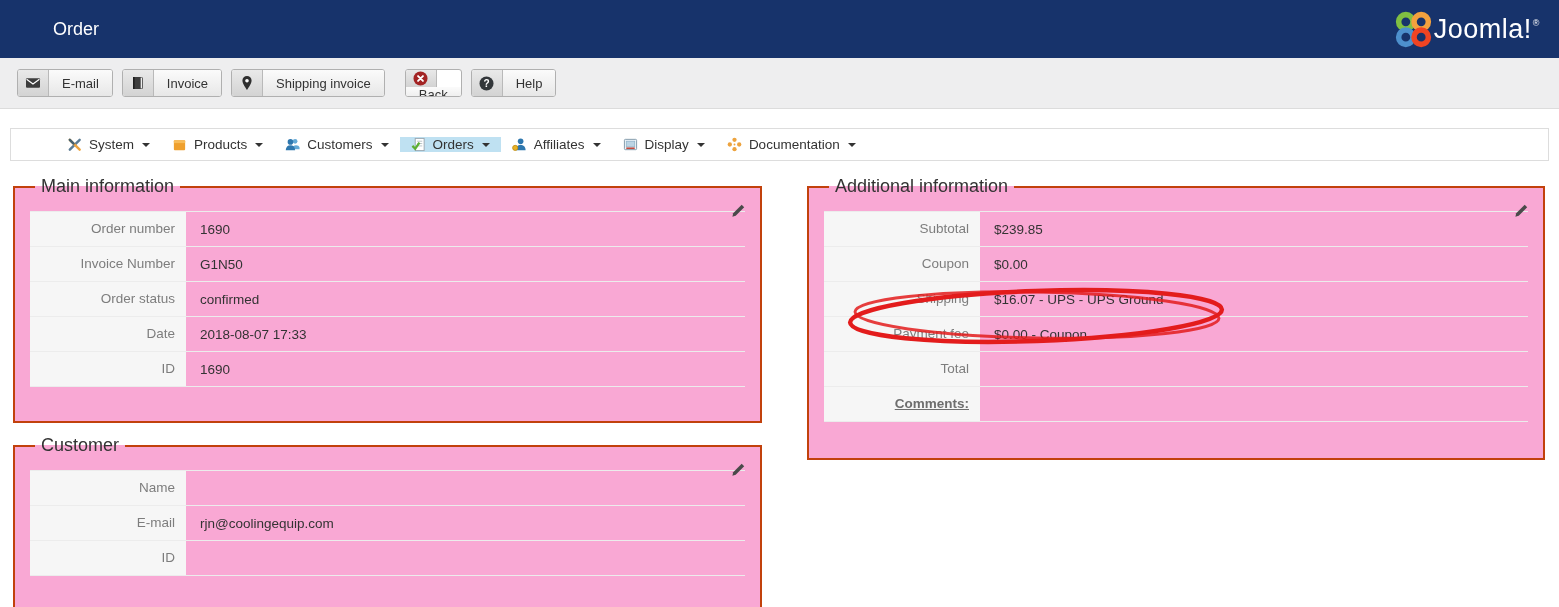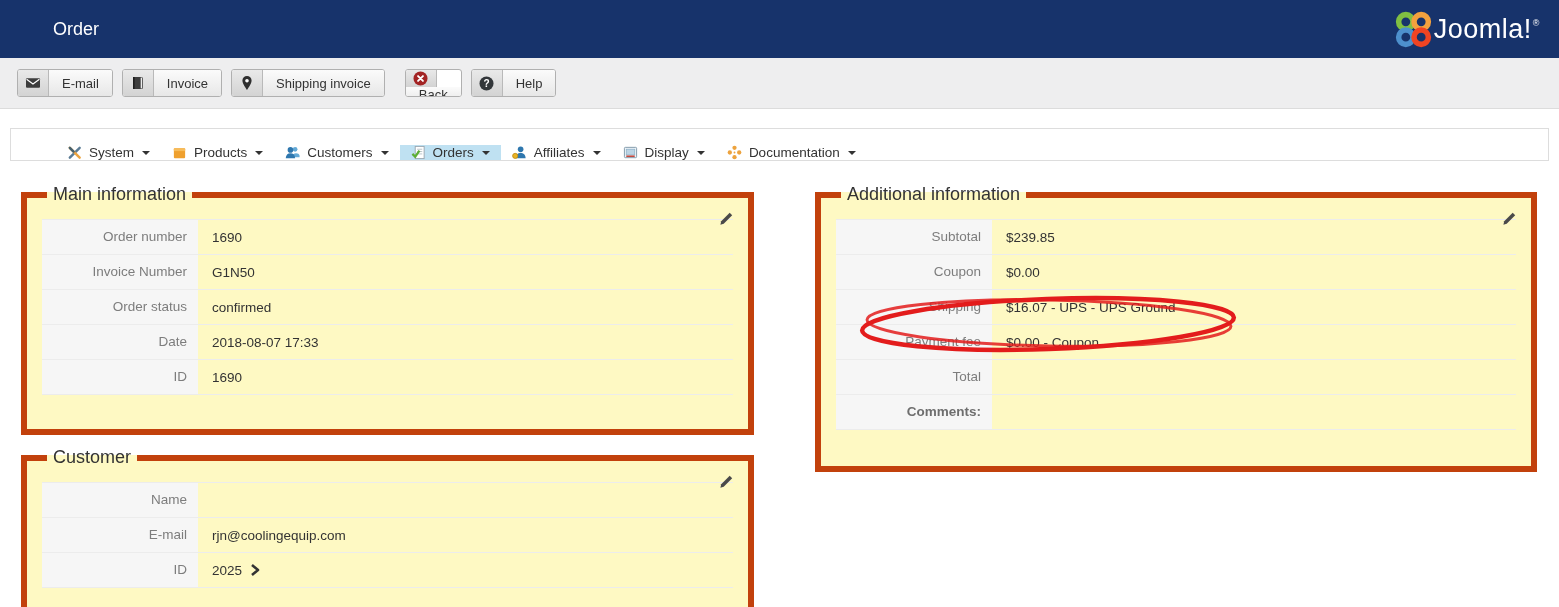--- a/index.html
+++ b/index.html
@@ -40,58 +40,58 @@
     display:flex; align-items:center; padding:0 13px;
     background:linear-gradient(#fbfbfb,#e7e7e7);
     font-size:13px; color:#333; white-space:nowrap;
   }
 
   .white-gap { height:19px; background:#fff; }
 
   
   .menubar {
     margin:0 10px; border:1px solid #ddd; background:#fff;
-    height:33px; display:flex; align-items:flex-end; padding-left:45px;
+    height:33px; display:flex; align-items:center; padding-left:45px;
   }
   .menu-item {
     display:flex; align-items:center; gap:7px; padding:0 11px;
     font-size:13.5px; color:#333; cursor:pointer; white-space:nowrap;
   }
   .menu-item.active { background:#bfe1f2; }
   .caret {
     width:0; height:0; margin-left:1px;
     border-left:4px solid transparent; border-right:4px solid transparent;
     border-top:4px solid #333;
   }
 
   
   .columns { display:flex; align-items:flex-start; margin-top:15px; }
   .col-left  { width:749px; margin-left:13px; }
   .col-right { width:738px; margin-left:45px; }
 
   fieldset {
-    border:6px solid #c2410c; margin:8px; padding:6px 15px 0; background:#fef9c3;
+    border:2px solid #c2410c; margin:0; padding:6px 15px 0; background:#f9a8d4;
     position:relative;
   }
   legend { font-size:18px; color:#333; font-weight:400; padding:0 6px; margin-left:5px; }
   .fs-customer { margin-top:12px; }
 
   .edit-pencil {
     position:absolute; top:7px; right:15px; cursor:pointer; line-height:0;
   }
 
   .rows { margin-top:8px; border-top:1px solid #ececec; }
   .row { display:flex; border-bottom:1px solid #ececec; min-height:35px; }
   .row.tall { min-height:52px; }
   .cell-label {
     width:156px; background:#f6f6f6; color:#7d7d7d; font-size:13.5px;
     display:flex; align-items:center; justify-content:flex-end;
     text-align:right; padding:4px 11px; line-height:1.35;
   }
-  .row.bold .cell-label { font-weight:bold; color:#6e6e6e; }
+  .row.bold .cell-label { font-weight:bold; color:#6e6e6e;text-decoration:underline; }
   .cell-value {
     flex:1; color:#333; font-size:13.5px;
     display:flex; align-items:center; padding:4px 14px; gap:6px;
   }
   .pad-bottom-main { height:34px; }
   .pad-bottom-cust { height:40px; }
   .pad-bottom-add  { height:36px; }
 
   .goto-arrow { line-height:0; cursor:pointer; margin-left:2px; }
 
@@ -317,28 +317,20 @@
         <div class="row">
           <div class="cell-label">Name</div>
           <div class="cell-value"></div>
         </div>
         <div class="row">
           <div class="cell-label">E-mail</div>
           <div class="cell-value">rjn@coolingequip.com</div>
         </div>
         <div class="row">
           <div class="cell-label">ID</div>
-          <div class="cell-value">
-            <span>2025</span>
-            <span class="goto-arrow">
-              <svg width="10" height="12" viewBox="0 0 10 12">
-                <path d="M2 1l6 5-6 5" stroke="#333" stroke-width="2.6" fill="none" stroke-linejoin="round"></path>
-              </svg>
-            </span>
-          </div>
         </div>
       </div>
       <div class="pad-bottom-cust"></div>
     </fieldset>
 
   </div>
 
   <div class="col-right">
 
     <fieldset>

